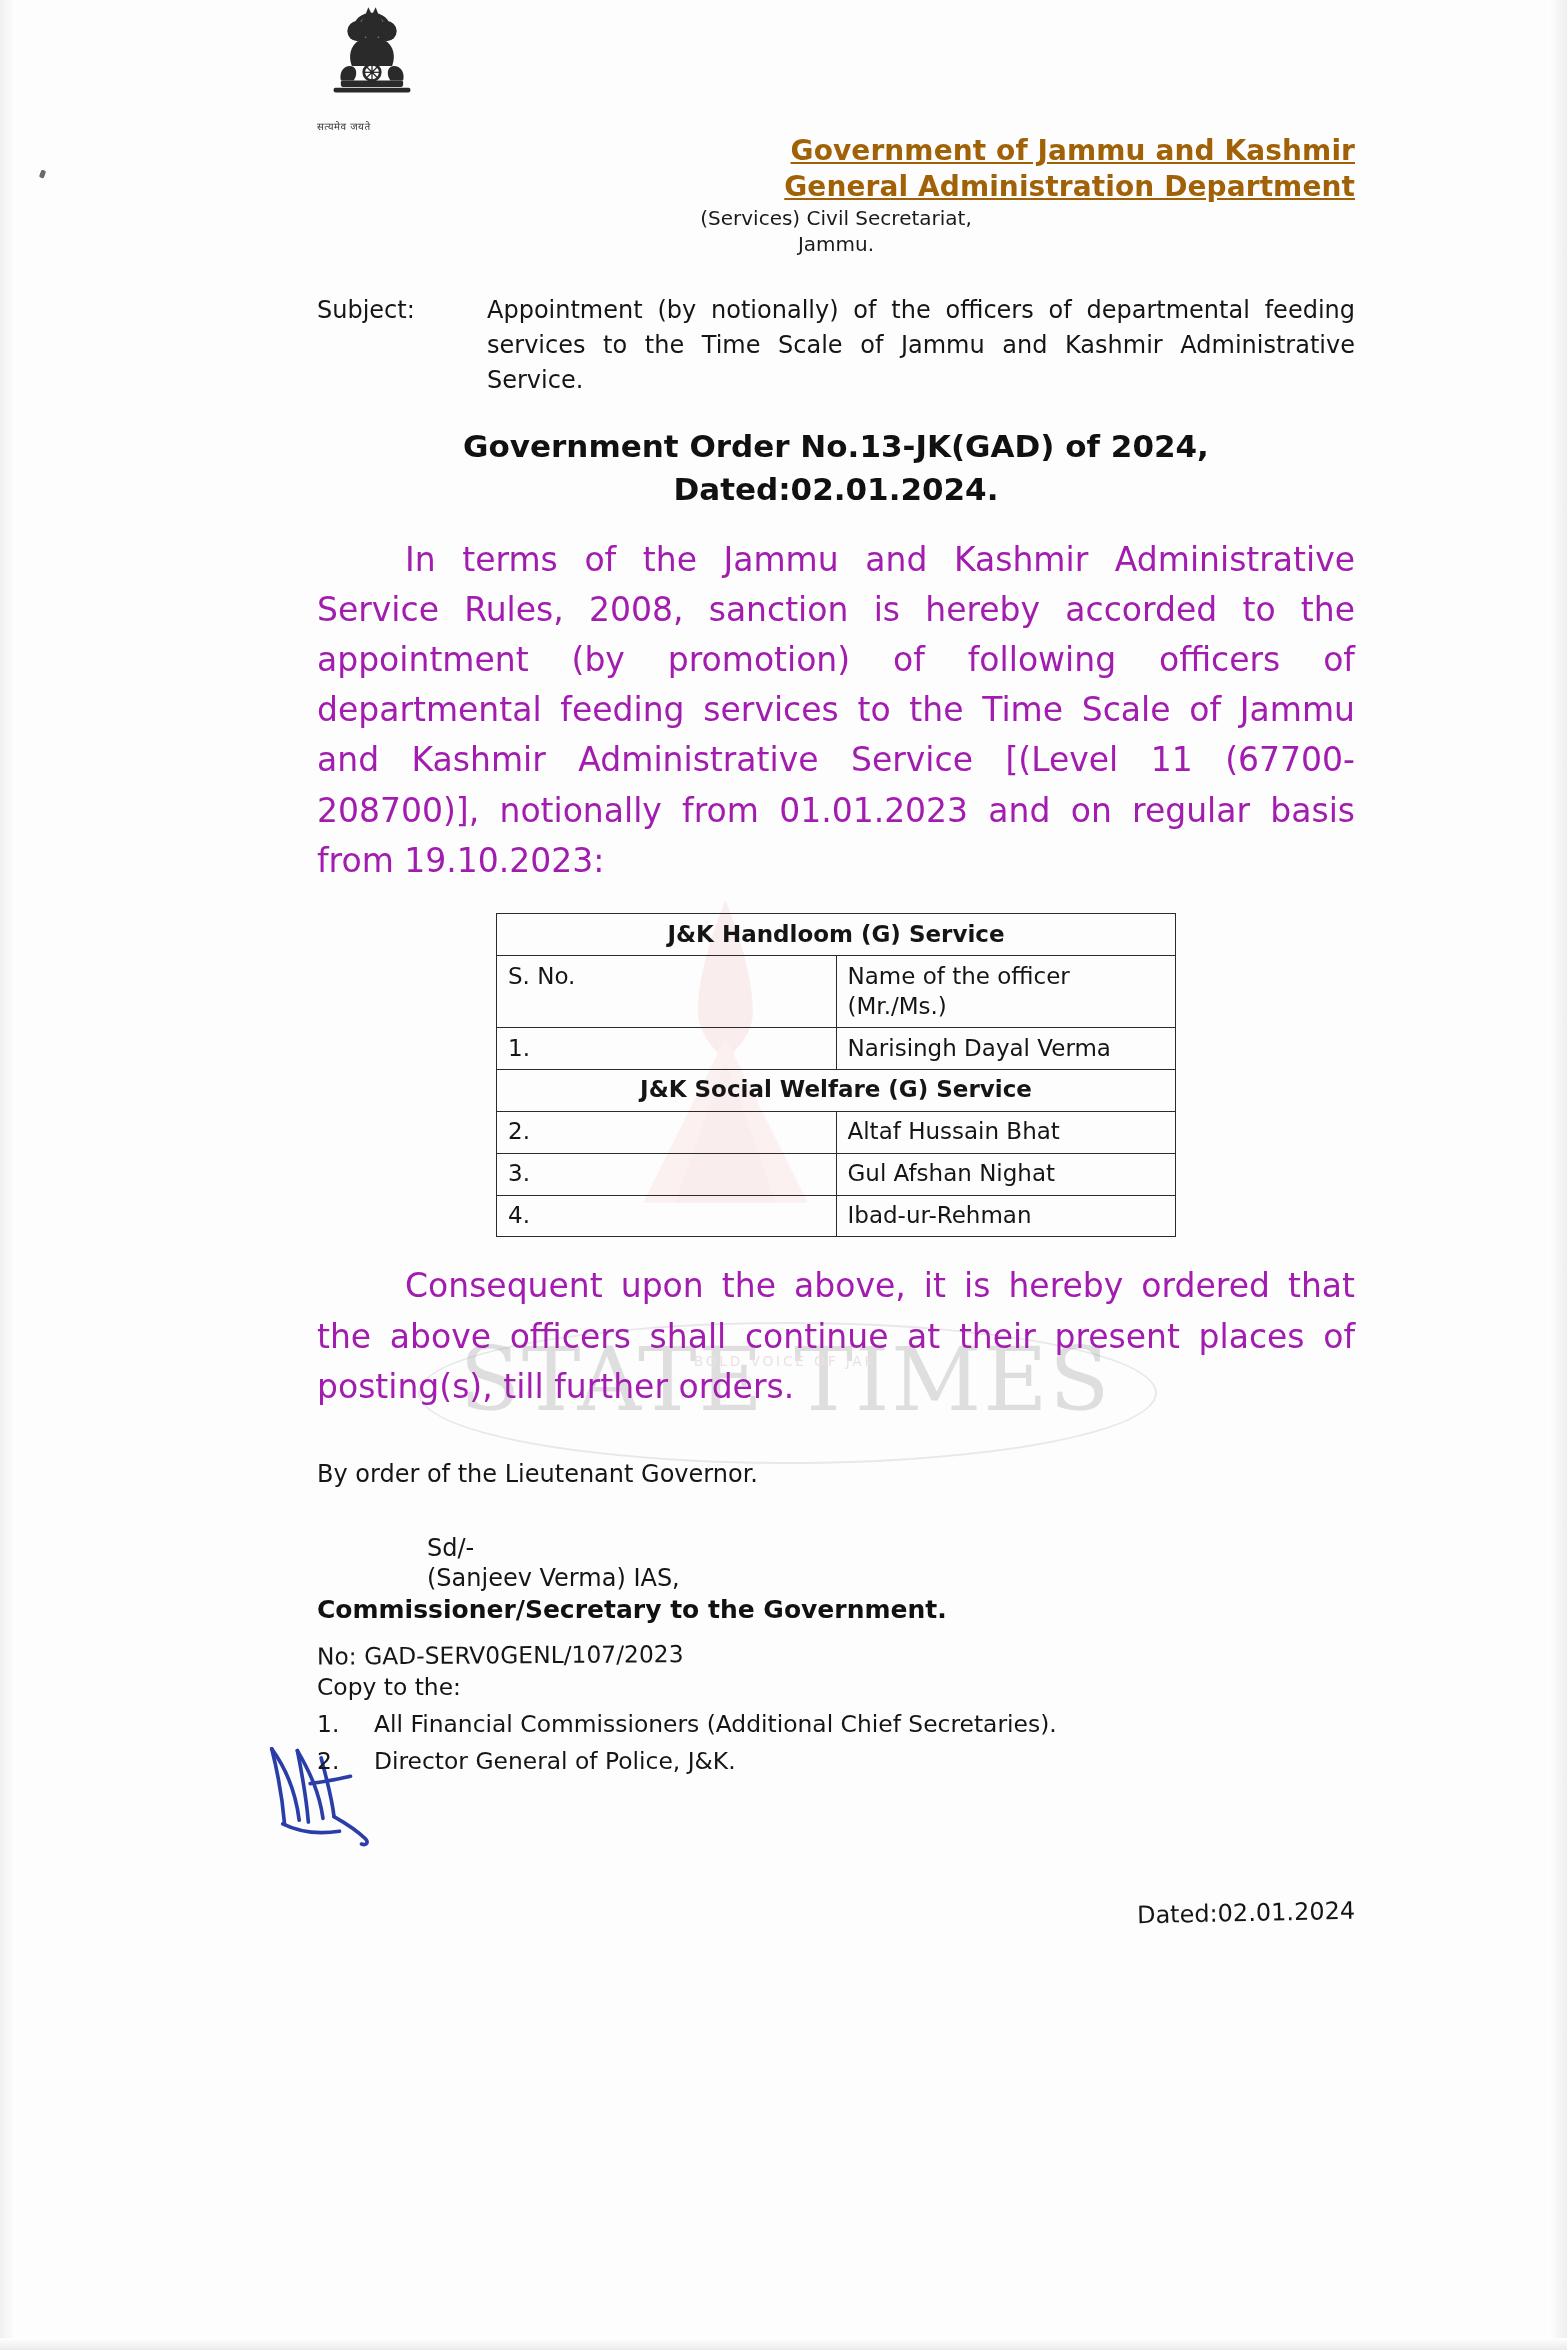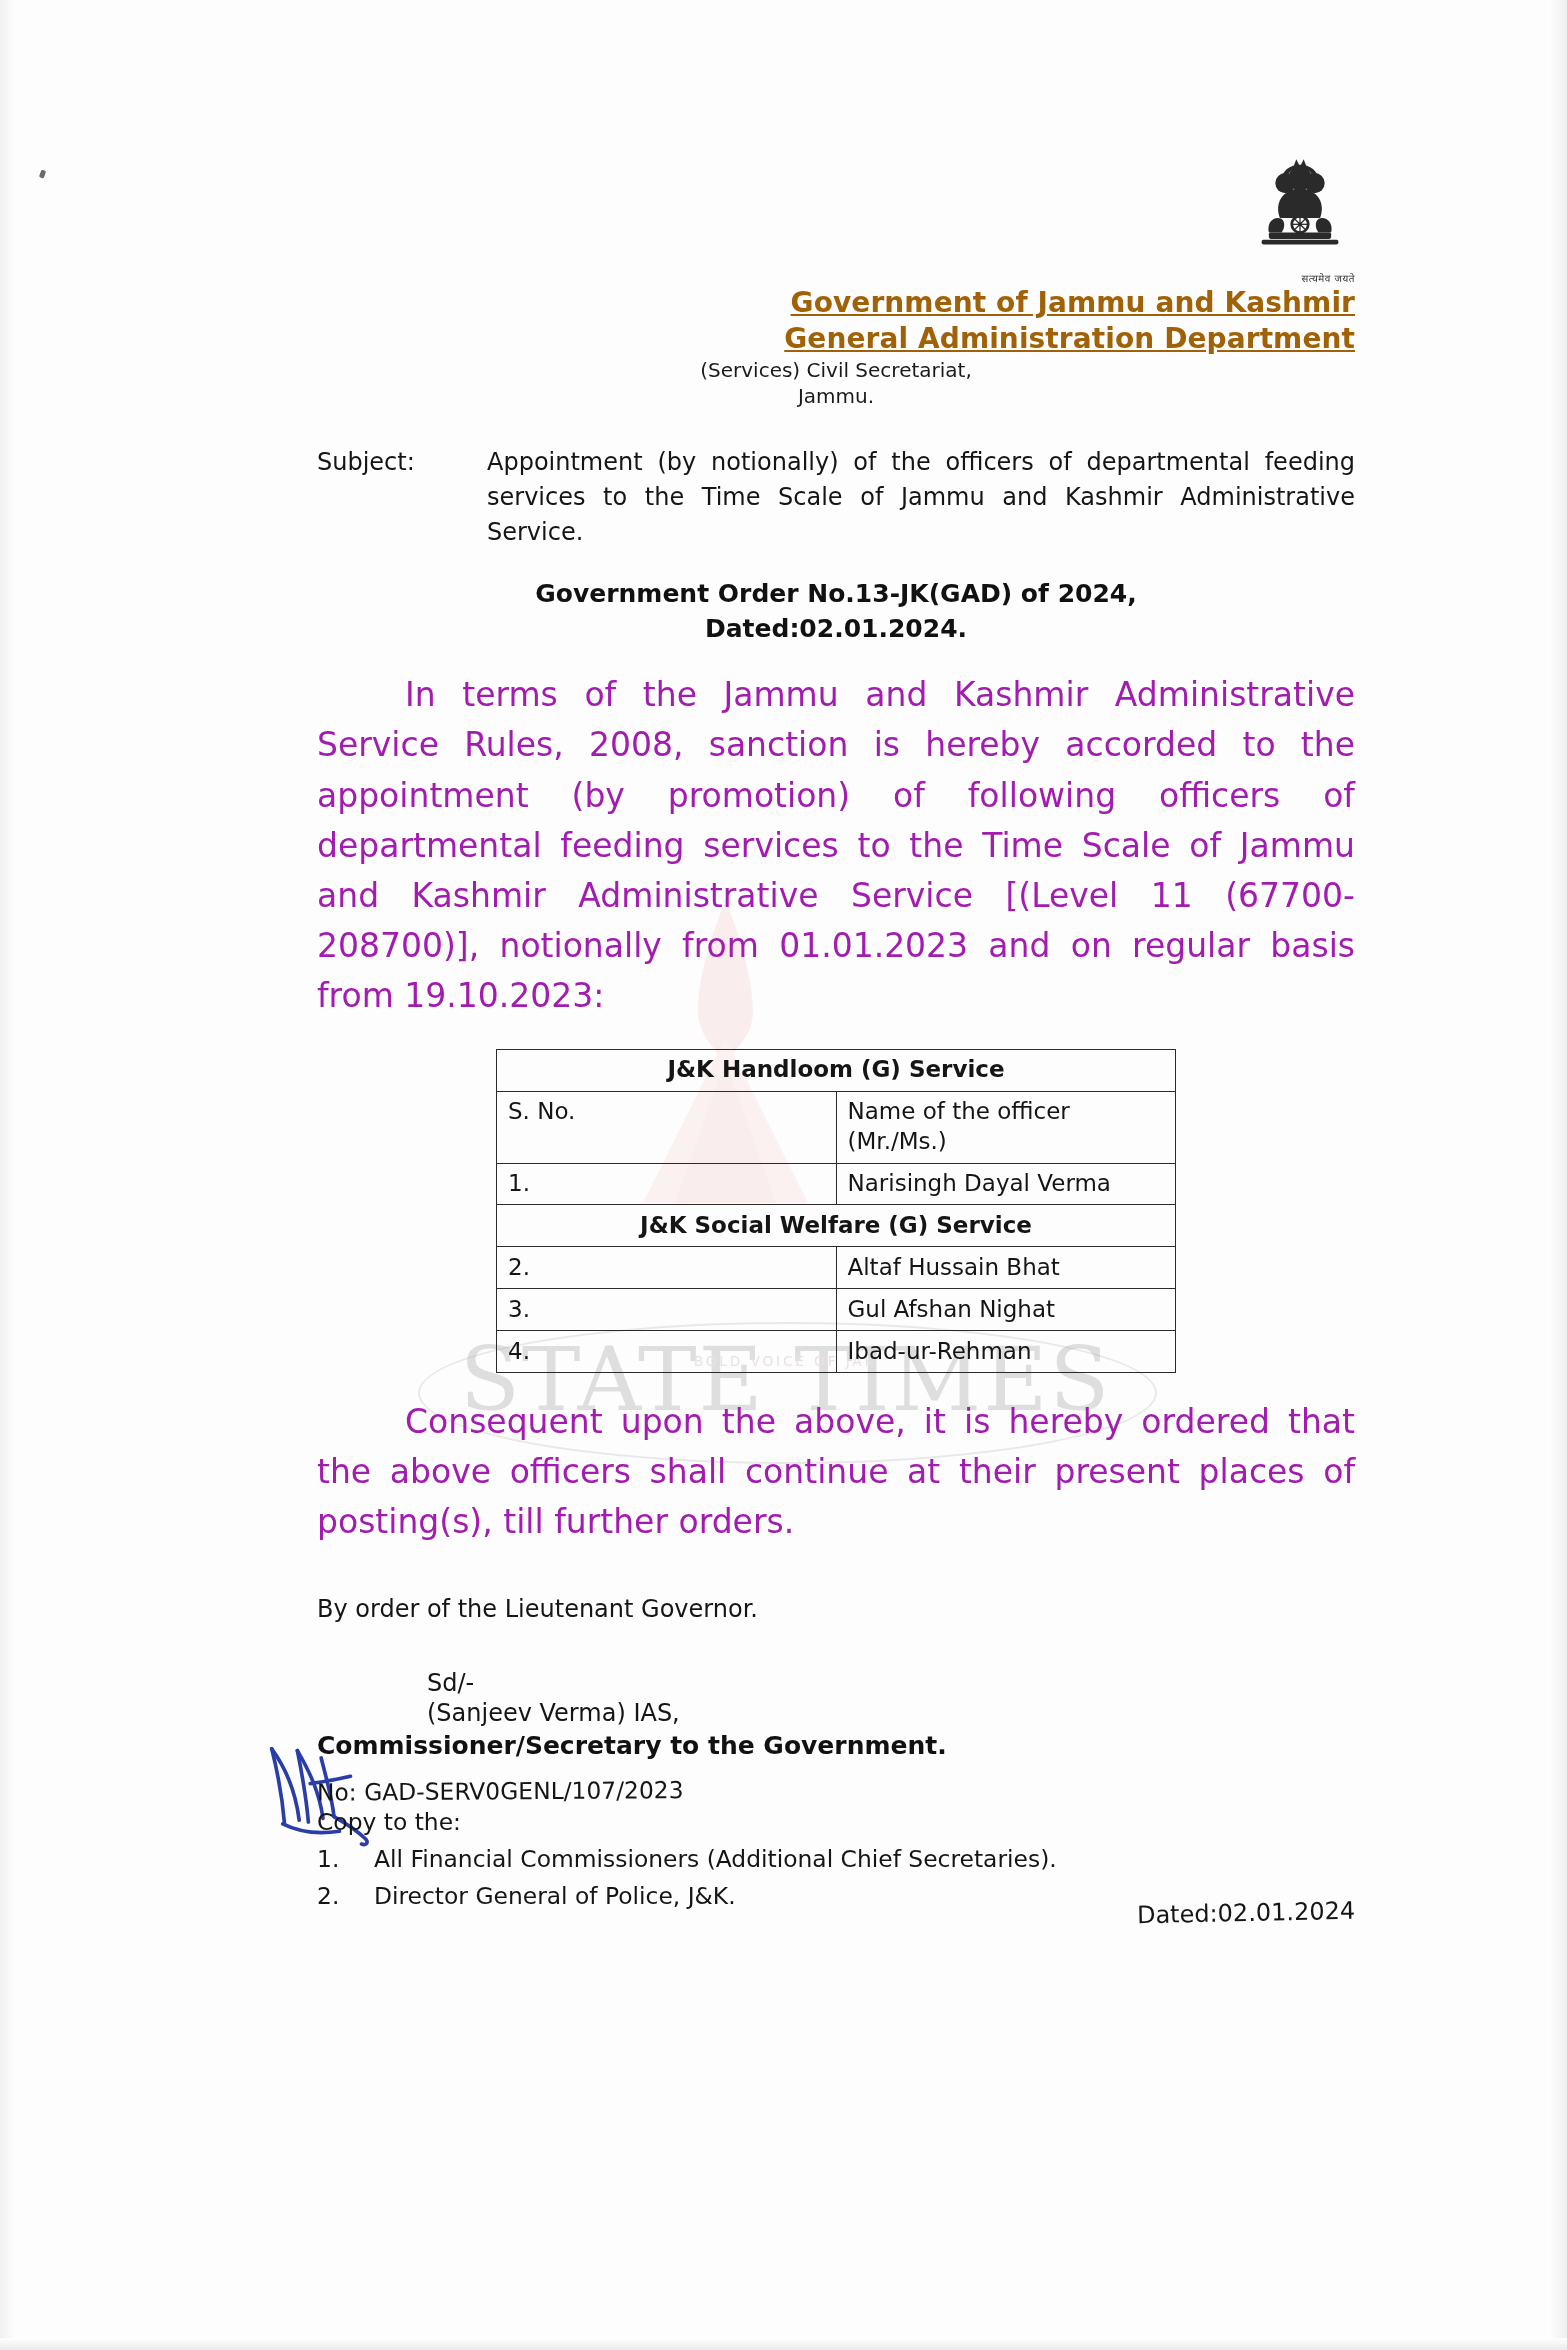--- a/index.html
+++ b/index.html
@@ -55,22 +55,21 @@
 
   .content {
     position: absolute;
     left: 317px;
     top: 0;
     width: 1038px;
   }
 
   
   .emblem-wrap {
-    text-align: right;
-    padding-top: 152px;
+    text-align: left;
   }
   .emblem {
     display: inline-block;
     width: 110px;
     height: 118px;
     position: relative;
   }
   .emblem svg { display: block; }
   .emblem-motto {
     font-size: 10px;
@@ -111,21 +110,21 @@
     font-size: 24px;
     line-height: 1.46;
     text-align: justify;
     text-align-last: left;
     color: #151515;
   }
 
   .order-title {
     text-align: center;
     font-weight: bold;
-    font-size: 25px;
+    font-size: 31px;
     line-height: 1.38;
     margin-top: 27.5px;
     color: #111;
   }
 
   .body-para {
     font-size: 33px;
     line-height: 1.52;
     text-align: justify;
     text-align-last: left;

